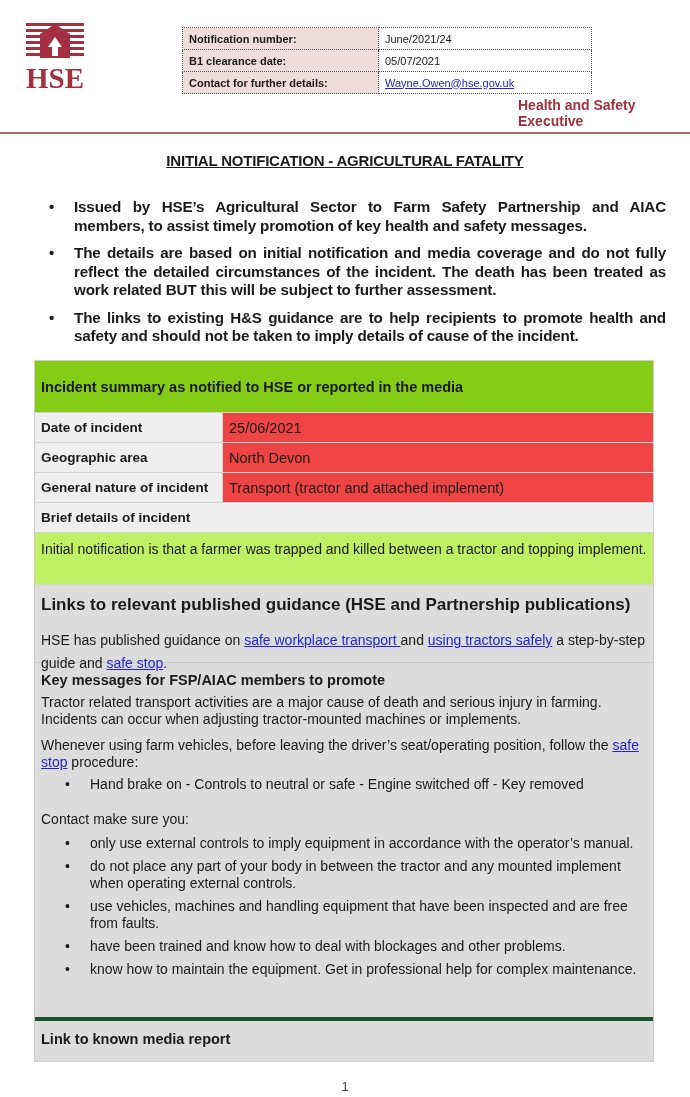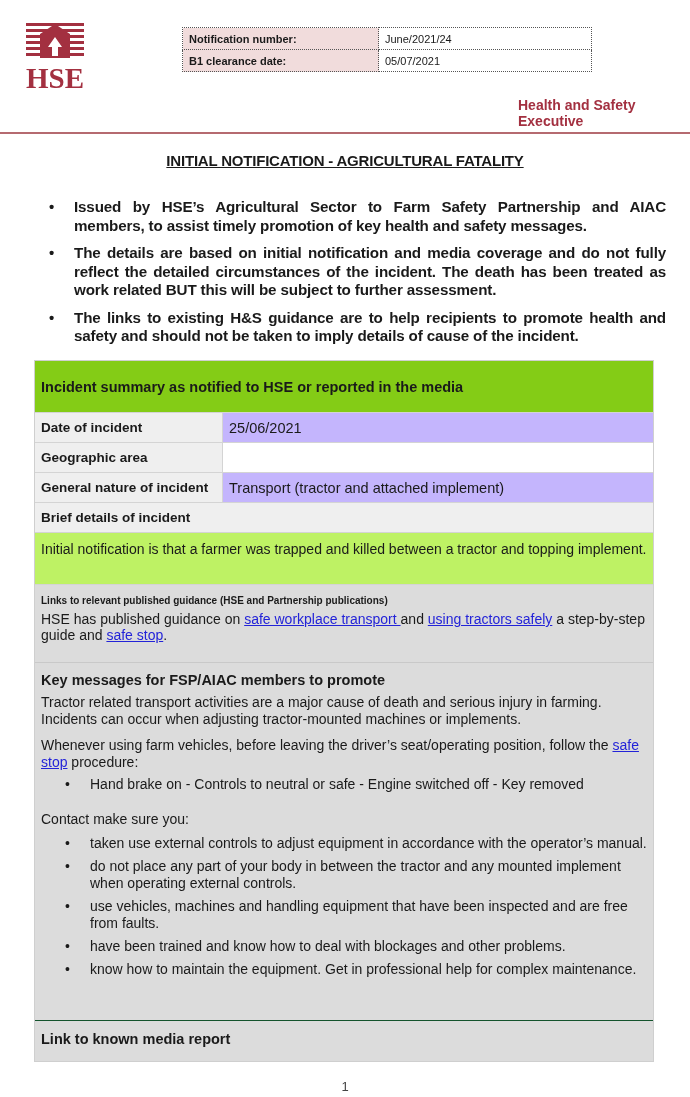--- a/index.html
+++ b/index.html
@@ -21,31 +21,31 @@
   .doc-title { position: absolute; left: 0; top: 152px; width: 690px; text-align: center; font-weight: bold; font-size: 15px; text-decoration: underline; letter-spacing: -0.2px; }
 
   .intro { position: absolute; left: 46px; top: 198px; width: 620px; list-style: none; }
   .intro li { position: relative; padding-left: 28px; font-weight: bold; font-size: 15.2px; line-height: 18.5px; text-align: justify; margin-bottom: 9px; letter-spacing: -0.15px; }
   .intro li::before { content: "•"; position: absolute; left: 3px; top: 0; font-size: 15px; }
 
   .summary { position: absolute; left: 34px; top: 360px; width: 620px; border: 1px solid #cfcfcf; font-size: 14px; }
   .sec-head { background: #84cc16; height: 52px; padding: 0 6px; display: flex; align-items: center; font-weight: bold; font-size: 14.5px; border-bottom: 1px solid #d4d4d4; }
   .row { display: flex; border-bottom: 1px solid #d4d4d4; height: 30px; }
   .row .k { width: 188px; background: #efefef; font-weight: bold; padding: 0 6px; display: flex; align-items: center; border-right: 1px solid #d4d4d4; font-size: 13.5px; }
-  .row .v { flex: 1; background: #c4b5fd; padding: 0 6px; display: flex; align-items: center; font-size: 14.5px; }
+  .row .v { flex: 1; background: #ef4444; padding: 0 6px; display: flex; align-items: center; font-size: 14.5px; }
   .brief-head { background: #efefef; height: 30px; padding: 8px 6px; display: flex; align-items: center; font-weight: bold; font-size: 13.5px; border-bottom: 1px solid #d4d4d4; }
   .brief-body { background: #bef264; padding: 8px 6px 6px 6px; line-height: 17px; font-size: 14px; border-bottom: 1px solid #d4d4d4; height: 52px; }
 
   .grey { background: #dcdcdc; }
   .links-sec { padding: 10px 6px 6px 6px; border-bottom: 1px solid #c9c9c9; height: 78px; }
-  .links-sec .h { font-weight: bold; font-size: 10px; margin-bottom: 5px; }
-  .links-sec .p { line-height: 16px; }
+  .links-sec .h { font-weight: bold; font-size: 17px; margin-bottom: 14px; }
+  .links-sec .p { line-height: 23px; }
   a.lnk { color: #2323d8; text-decoration: underline; }
 
-  .key-sec { padding: 9px 6px 6px 6px; border-bottom: 1px solid #14532d; height: 358px; }
+  .key-sec { padding: 9px 6px 6px 6px; border-bottom: 4px solid #14532d; height: 358px; }
   .key-sec .h { font-weight: bold; font-size: 14.5px; margin-bottom: 6px; }
   .key-sec .p { line-height: 17px; margin-bottom: 9px; }
   .key-sec ul { list-style: none; }
   .key-sec li { position: relative; padding-left: 49px; line-height: 17px; margin-bottom: 6px; }
   .key-sec li::before { content: "•"; position: absolute; left: 24px; top: 0; }
   .key-sec .procedure { margin-bottom: 18px; }
   .key-sec .procedure li { margin-bottom: 0; }
 
   .media-sec { height: 40px; padding: 0 6px; display: flex; align-items: center; font-weight: bold; font-size: 14.5px; padding-bottom: 4px; }
 
@@ -73,20 +73,24 @@
 <table class="meta-table">
   <tbody>
       <tr>
     <td class="lbl">Notification number:</td>
     <td class="val">June/2021/24</td>
   </tr>
   <tr>
     <td class="lbl">B1 clearance date:</td>
     <td class="val">05/07/2021</td>
   </tr>
+  <tr>
+    <td class="lbl">Contact for further details:</td>
+    <td class="val"><a>Wayne.Owen@hse.gov.uk</a></td>
+  </tr>
 </tbody>
   </table>
 
 <div class="org-name">
   <div>Health and Safety</div>
   <div>Executive</div>
 </div>
 <div class="header-rule"></div>
 
 <div class="doc-title">INITIAL NOTIFICATION - AGRICULTURAL FATALITY</div>
@@ -99,20 +103,21 @@
 
 <div class="summary">
   <div class="sec-head">Incident summary as notified to HSE or reported in the media</div>
 
   <div class="row">
     <div class="k">Date of incident</div>
     <div class="v">25/06/2021</div>
   </div>
   <div class="row">
     <div class="k">Geographic area</div>
+    <div class="v">North Devon</div>
   </div>
   <div class="row">
     <div class="k">General nature of incident</div>
     <div class="v">Transport (tractor and attached implement)</div>
   </div>
 
   <div class="brief-head">Brief details of incident</div>
   <div class="brief-body">Initial notification is that a farmer was trapped and killed between a tractor and topping implement.</div>
 
   <div class="grey links-sec">
@@ -126,21 +131,21 @@
     <div class="h">Key messages for FSP/AIAC members to promote</div>
     <div class="p">Tractor related transport activities are a major cause of death and serious injury in farming. Incidents can occur when adjusting tractor-mounted machines or implements.</div>
     <div class="p" style="margin-bottom:5px;">
       <span>Whenever using farm vehicles, before leaving the driver’s seat/operating position, follow the </span><a class="lnk">safe stop</a><span> procedure:</span>
     </div>
     <ul class="procedure">
       <li>Hand brake on - Controls to neutral or safe - Engine switched off - Key removed</li>
     </ul>
     <div class="p" style="margin-bottom:7px;">Contact make sure you:</div>
     <ul>
-      <li>taken use external controls to adjust equipment in accordance with the operator’s manual.</li>
+      <li>only use external controls to imply equipment in accordance with the operator’s manual.</li>
       <li>do not place any part of your body in between the tractor and any mounted implement when operating external controls.</li>
       <li>use vehicles, machines and handling equipment that have been inspected and are free from faults.</li>
       <li>have been trained and know how to deal with blockages and other problems.</li>
       <li>know how to maintain the equipment. Get in professional help for complex maintenance.</li>
     </ul>
   </div>
 
   <div class="grey media-sec">Link to known media report</div>
 </div>
 

